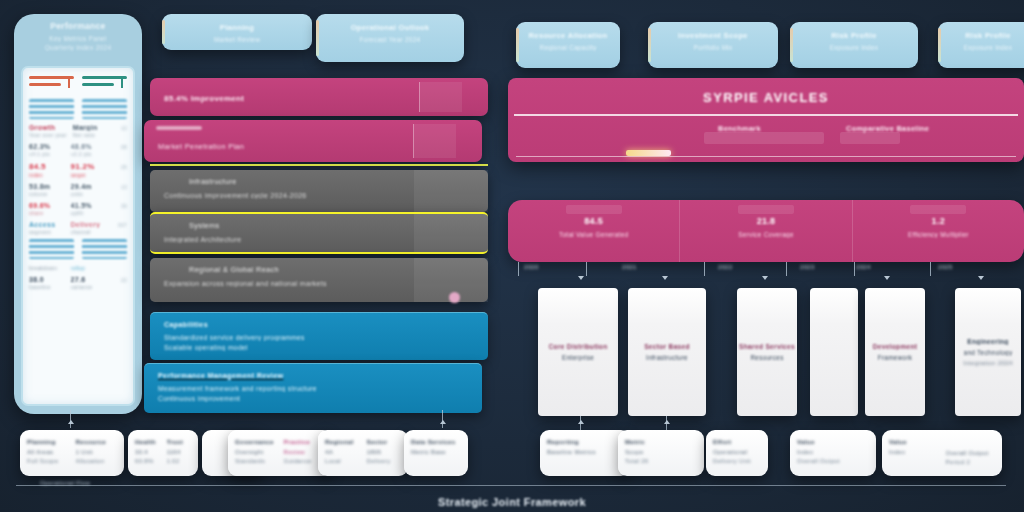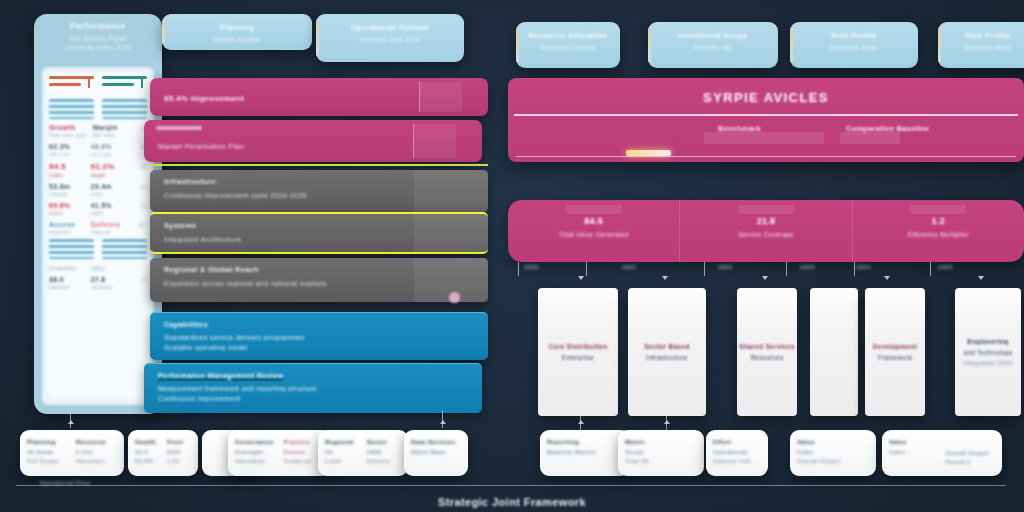--- a/index.html
+++ b/index.html
@@ -13,22 +13,22 @@
      overflow:hidden;}
 
   
   .t{display:block;white-space:nowrap;overflow:hidden;
      filter:blur(0.9px);letter-spacing:.3px;}
   .t.s{filter:blur(1.15px);}
   .t.ss{filter:blur(1.4px);}
 
   
   #sidebar{position:absolute;left:14px;top:14px;width:128px;height:400px;
-     background:#a8cfe0;border-radius:13px;
-     box-shadow:0 6px 18px rgba(0,0,0,.45);padding:0;margin-left:20px;}
+     background:#a8cfe0;border-radius:20px;
+     box-shadow:0 6px 18px rgba(0,0,0,.45);padding:0;}
   #sb-head{height:52px;padding:7px 10px 0 10px;box-sizing:border-box;}
   #sb-head .ttl{font-size:8.5px;color:#eef7fb;text-align:center;font-weight:700;}
   #sb-head .sub{font-size:6.5px;color:#e3f1f7;text-align:center;margin-top:4px;}
   #sb-head .sub2{font-size:6.5px;color:#dfeef6;text-align:center;margin-top:2px;}
   #sb-body{position:absolute;left:7px;right:7px;top:52px;bottom:8px;
      background:#f7fbfd;border-radius:7px;
      border:2px solid #bfe0ec;overflow:hidden;
      box-shadow:inset 0 0 10px rgba(120,170,200,.25);}
   .sb-hdrrow{display:flex;padding:8px 6px 4px 6px;gap:8px;}
   .sb-hdr{flex:1;height:17px;position:relative;}
@@ -65,21 +65,21 @@
   .pinkbar .tag{position:absolute;left:12px;top:6px;width:46px;height:4px;
      background:rgba(255,255,255,.55);border-radius:2px;filter:blur(.8px);}
   .pinkbar .notch{position:absolute;right:26px;top:4px;bottom:4px;width:42px;
      background:rgba(255,255,255,.08);border-left:1px solid rgba(255,255,255,.35);}
 
   
   .graycard{position:absolute;background:linear-gradient(180deg,#6e6e6e 0%,#5c5c5c 100%);
      border-radius:5px;box-sizing:border-box;padding:7px 14px;
      box-shadow:0 4px 12px rgba(0,0,0,.45);}
   .graycard.y{border-top:2px solid #f5f32a;border-bottom:2px solid #f5f32a;}
-  .graycard .h{font-size:7.4px;color:#e9e9e9;font-weight:700;}
+  .graycard .h{font-size:7.4px;color:#e9e9e9;font-weight:400;margin-left:25px;}
   .graycard .b{font-size:7px;color:#dcdcdc;margin-top:6px;}
   .graycard .shade{position:absolute;right:0;top:0;bottom:0;width:74px;
      background:rgba(255,255,255,.07);}
 
   
   .bluecard{position:absolute;background:linear-gradient(180deg,#1a8fc1 0%,#0f7eae 100%);
      border-radius:5px;box-sizing:border-box;padding:7px 14px;
      box-shadow:0 4px 12px rgba(0,0,0,.4);
      border-top:1px solid rgba(160,235,255,.5);}
   .bluecard .h{font-size:7.2px;color:#e8f6fd;font-weight:700;}

